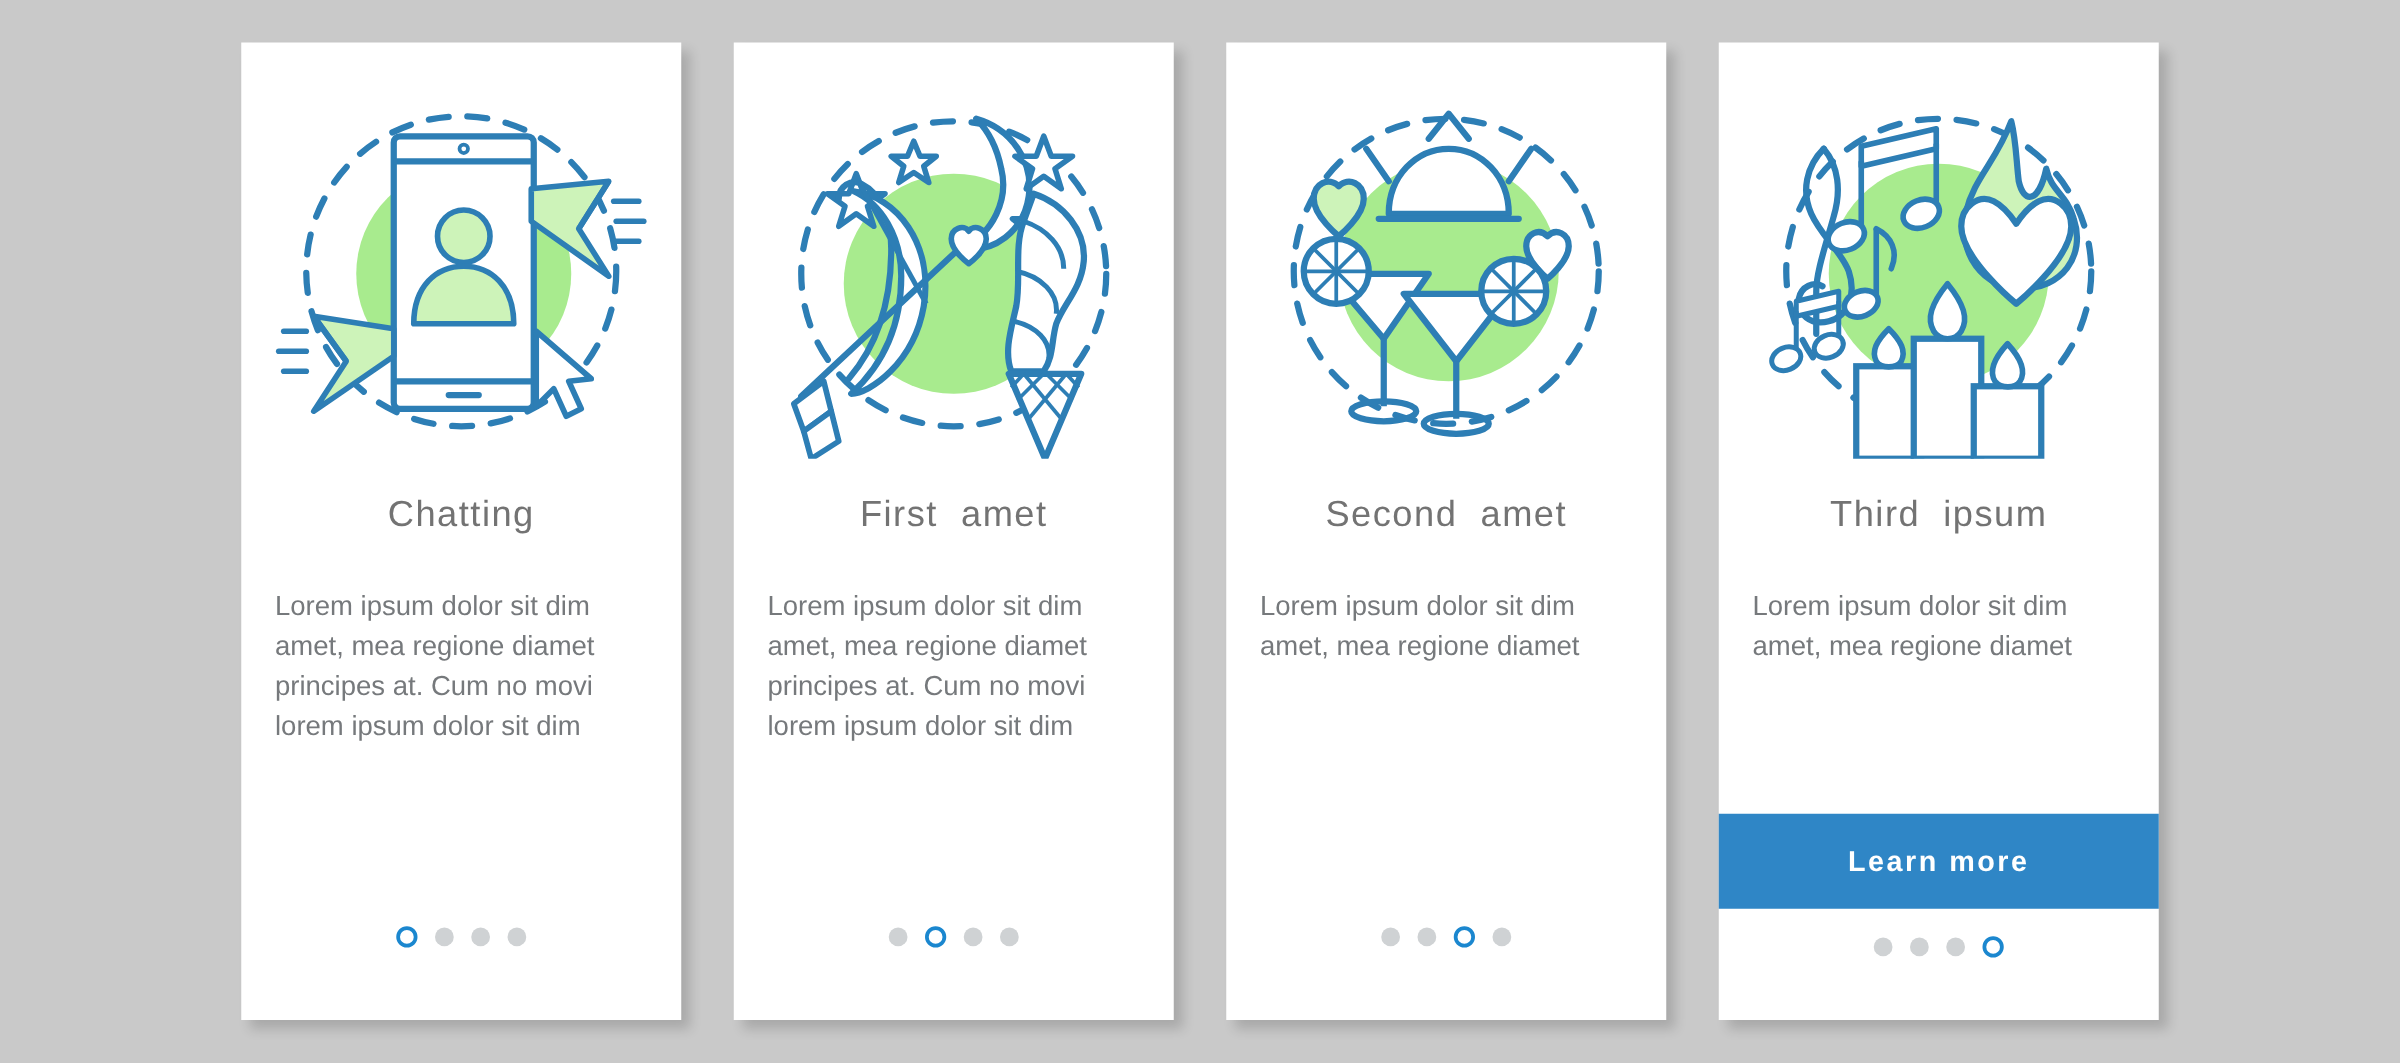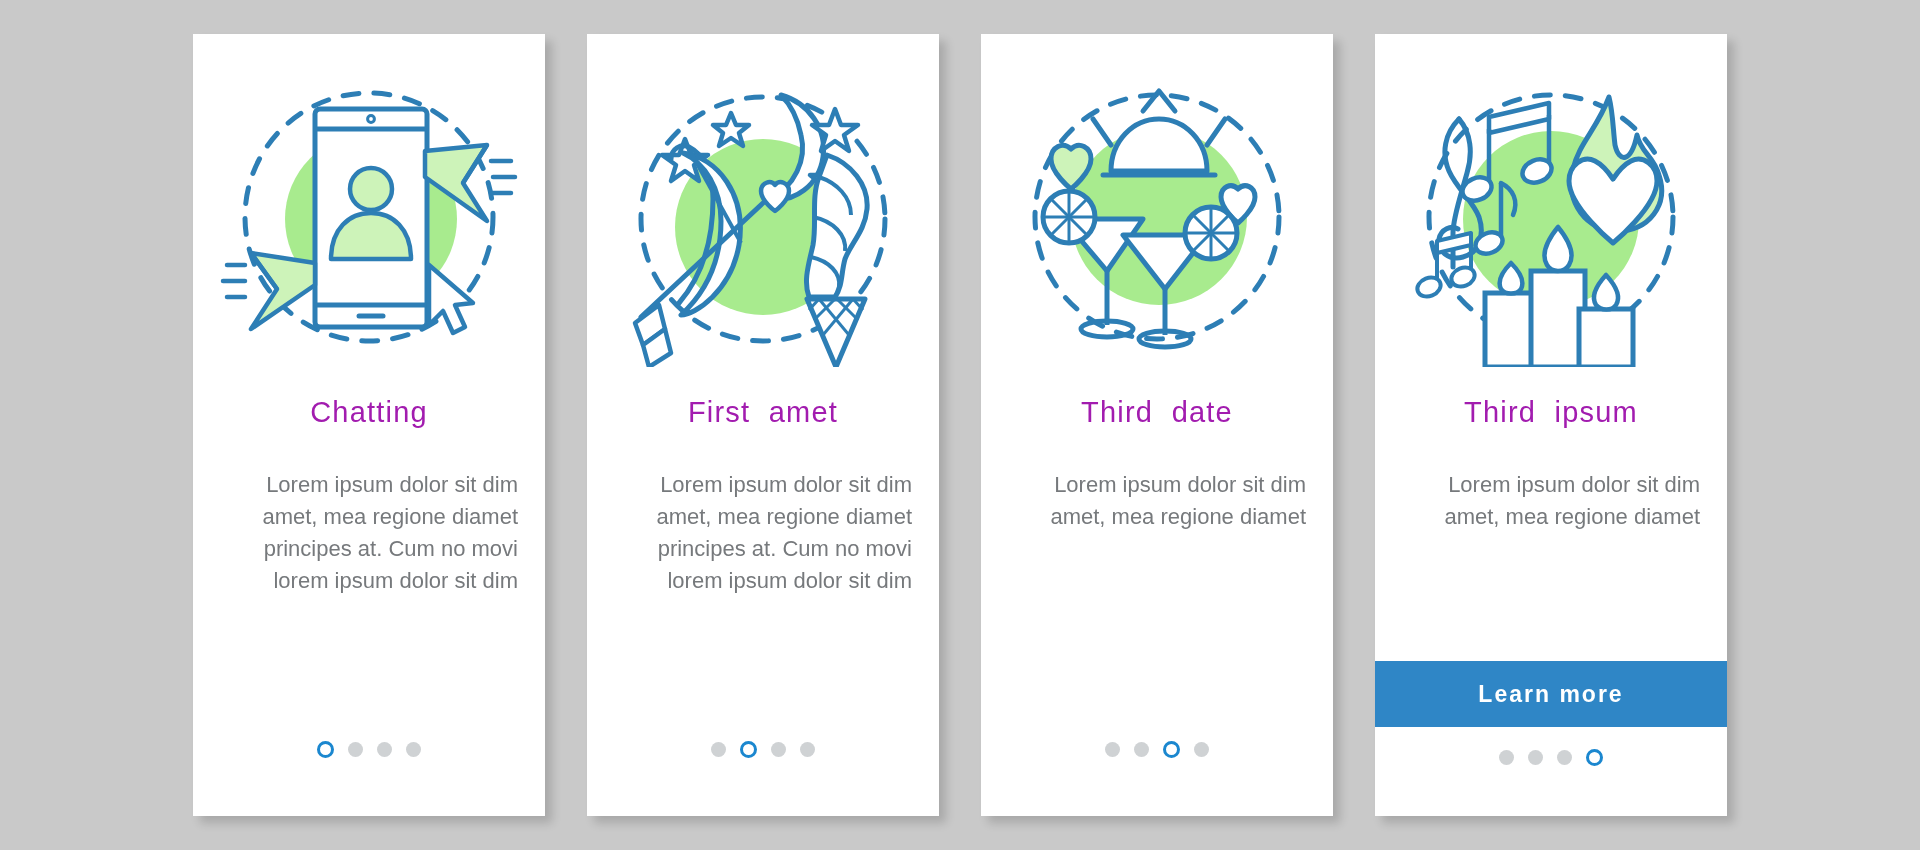--- a/index.html
+++ b/index.html
@@ -35,42 +35,42 @@
     height: 330px;
     position: relative;
     display: flex;
     align-items: center;
     justify-content: center;
     margin-top: 18px;
   }
   .illus-wrap svg { display: block; }
 
   .card-title {
-    color: #a21caf;
+    color: #737373;
     font-size: 29px;
     font-weight: 400;
     letter-spacing: 1.2px;
     text-align: center;
     margin-top: 14px;
     white-space: pre;
   }
   .card-body {
     color: #76797c;
     font-size: 22px;
     line-height: 1.46;
-    text-align: right;
+    text-align: left;
     margin-top: 40px;
     padding: 0 16px;
     max-width: 330px;
   }
   .spacer { flex: 1 1 auto; }
 
   .cta {
     width: 352px;
-    height: 66px;
+    height: 76px;
     background: #2f86c6;
     border: none;
     color: #ffffff;
     font-size: 23px;
     font-weight: bold;
     letter-spacing: 2px;
     cursor: pointer;
     font-family: "Liberation Sans", sans-serif;
     margin-bottom: 0;
   }
@@ -253,21 +253,21 @@
 
         <circle cx="204" cy="166" r="26" fill="#ffffff" stroke="#2d7eb5" stroke-width="5"></circle>
         <g stroke="#2d7eb5" stroke-width="3">
           <line x1="204" y1="140" x2="204" y2="192"></line>
           <line x1="178" y1="166" x2="230" y2="166"></line>
           <line x1="186" y1="148" x2="222" y2="184"></line>
           <line x1="222" y1="148" x2="186" y2="184"></line>
         </g>
       </svg>
     </div>
-    <div class="card-title">Third  date</div>
+    <div class="card-title">Second  amet</div>
     <div class="card-body">Lorem ipsum dolor sit dim amet, mea regione diamet</div>
     <div class="spacer"></div>
     <div class="dots">
       <span class="dot"></span>
       <span class="dot"></span>
       <span class="dot active"></span>
       <span class="dot"></span>
     </div>
   </div>
 

